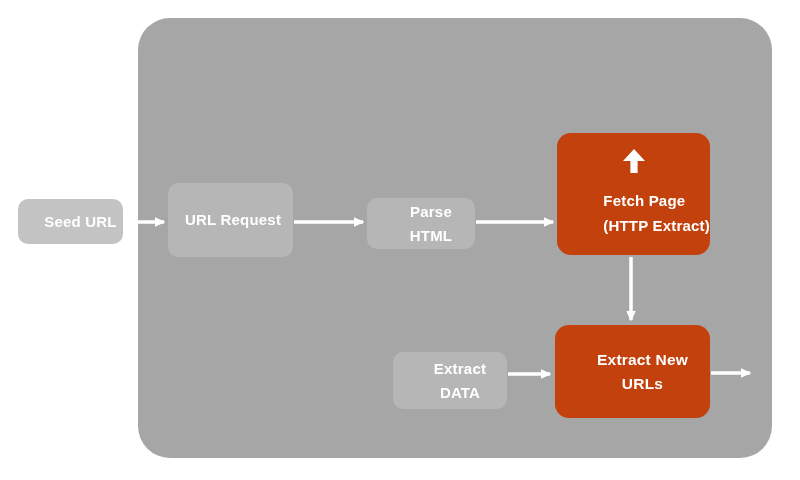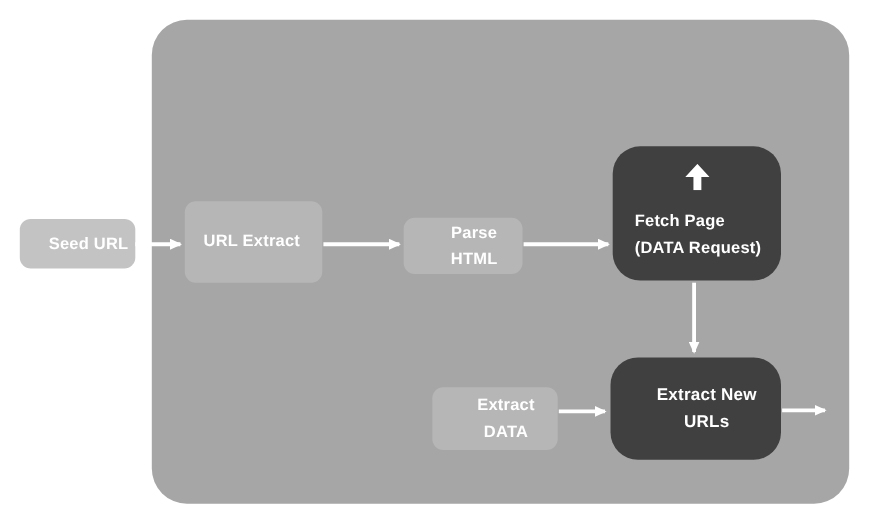--- a/index.html
+++ b/index.html
@@ -33,21 +33,21 @@
     letter-spacing: 0.2px;
     display: flex;
     align-items: center;
     justify-content: center;
     text-align: center;
     line-height: 24px;
     padding-left: 20px;
   }
   .node.gray   { background: #b6b6b6; border-radius: 10px; }
   .node.gray-light { background: #c3c3c3; border-radius: 10px; }
-  .node.yellow { background: #404040; border-radius: 25px; }
+  .node.yellow { background: #c2410c; border-radius: 14px; justify-content: flex-end; }
 
   .node-seed        { left: 18px;  top: 199px; width: 105px; height: 45px; }
   .node-frontier    { left: 168px; top: 183px; width: 125px; height: 74px;
                       border-radius: 12px; justify-content: flex-start;
                       text-align: left; padding-left: 17px; }
   .node-parse       { left: 367px; top: 198px; width: 108px; height: 51px; }
   .node-fetch       { left: 557px; top: 133px; width: 153px; height: 122px;
                       align-items: flex-end; justify-content: flex-start;
                       text-align: left; padding: 0 0 17px 20px; line-height: 25px; }
   .node-extractdata { left: 393px; top: 352px; width: 114px; height: 57px; }
@@ -75,35 +75,35 @@
 <div class="stage">
 
   <div class="board"></div>
 
   <div class="node gray-light node-seed">
     <span>Seed URL</span>
   </div>
 
   <div class="node gray node-frontier multiline">
     <span>
-      <span>URL Extract</span>
+      <span>URL Request</span>
     </span>
   </div>
 
   <div class="node gray node-parse">
     <span>Parse HTML</span>
   </div>
 
   <div class="node yellow node-fetch multiline">
     <svg class="up-arrow-icon" viewBox="0 0 24 24">
       <path d="M12 0 L23 12 L15.6 12 L15.6 24 L8.4 24 L8.4 12 L1 12 Z" fill="#ffffff"></path>
     </svg>
     <span>
       <span>Fetch Page</span>
-      <span>(DATA Request)</span>
+      <span>(HTTP Extract)</span>
     </span>
   </div>
 
   <div class="node gray node-extractdata">
     <span>Extract DATA</span>
   </div>
 
   <div class="node yellow node-extractnew">
     <span>Extract New URLs</span>
   </div>

